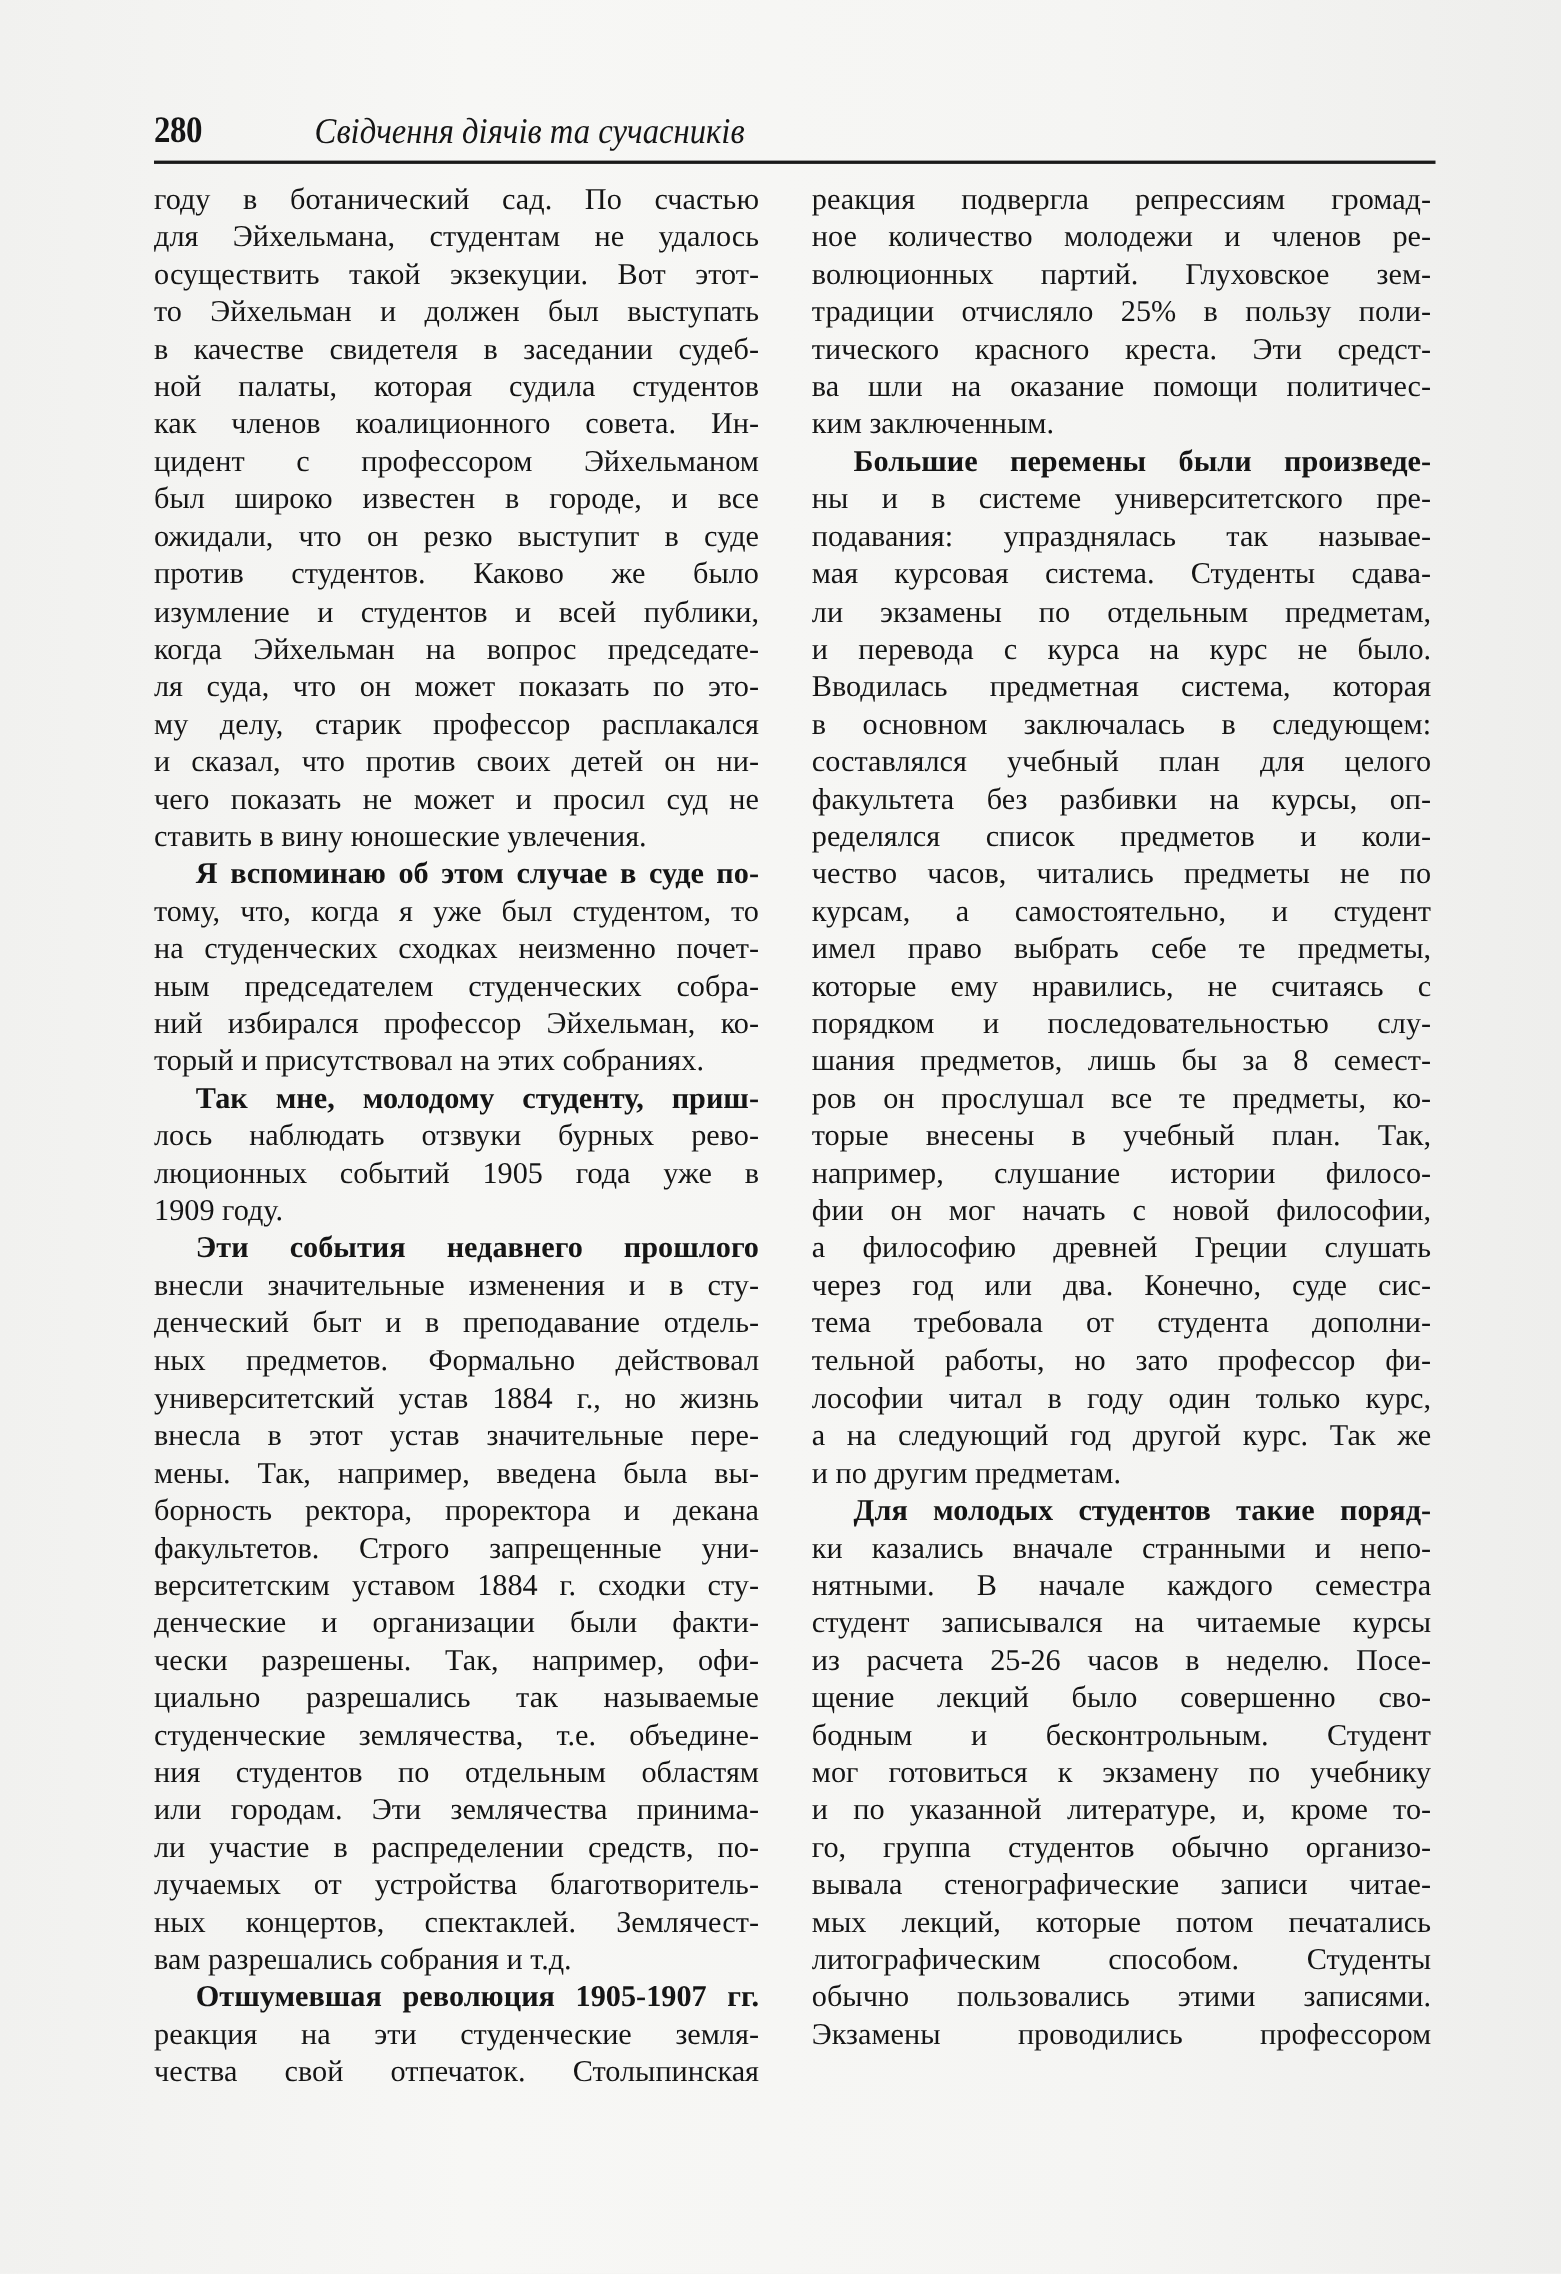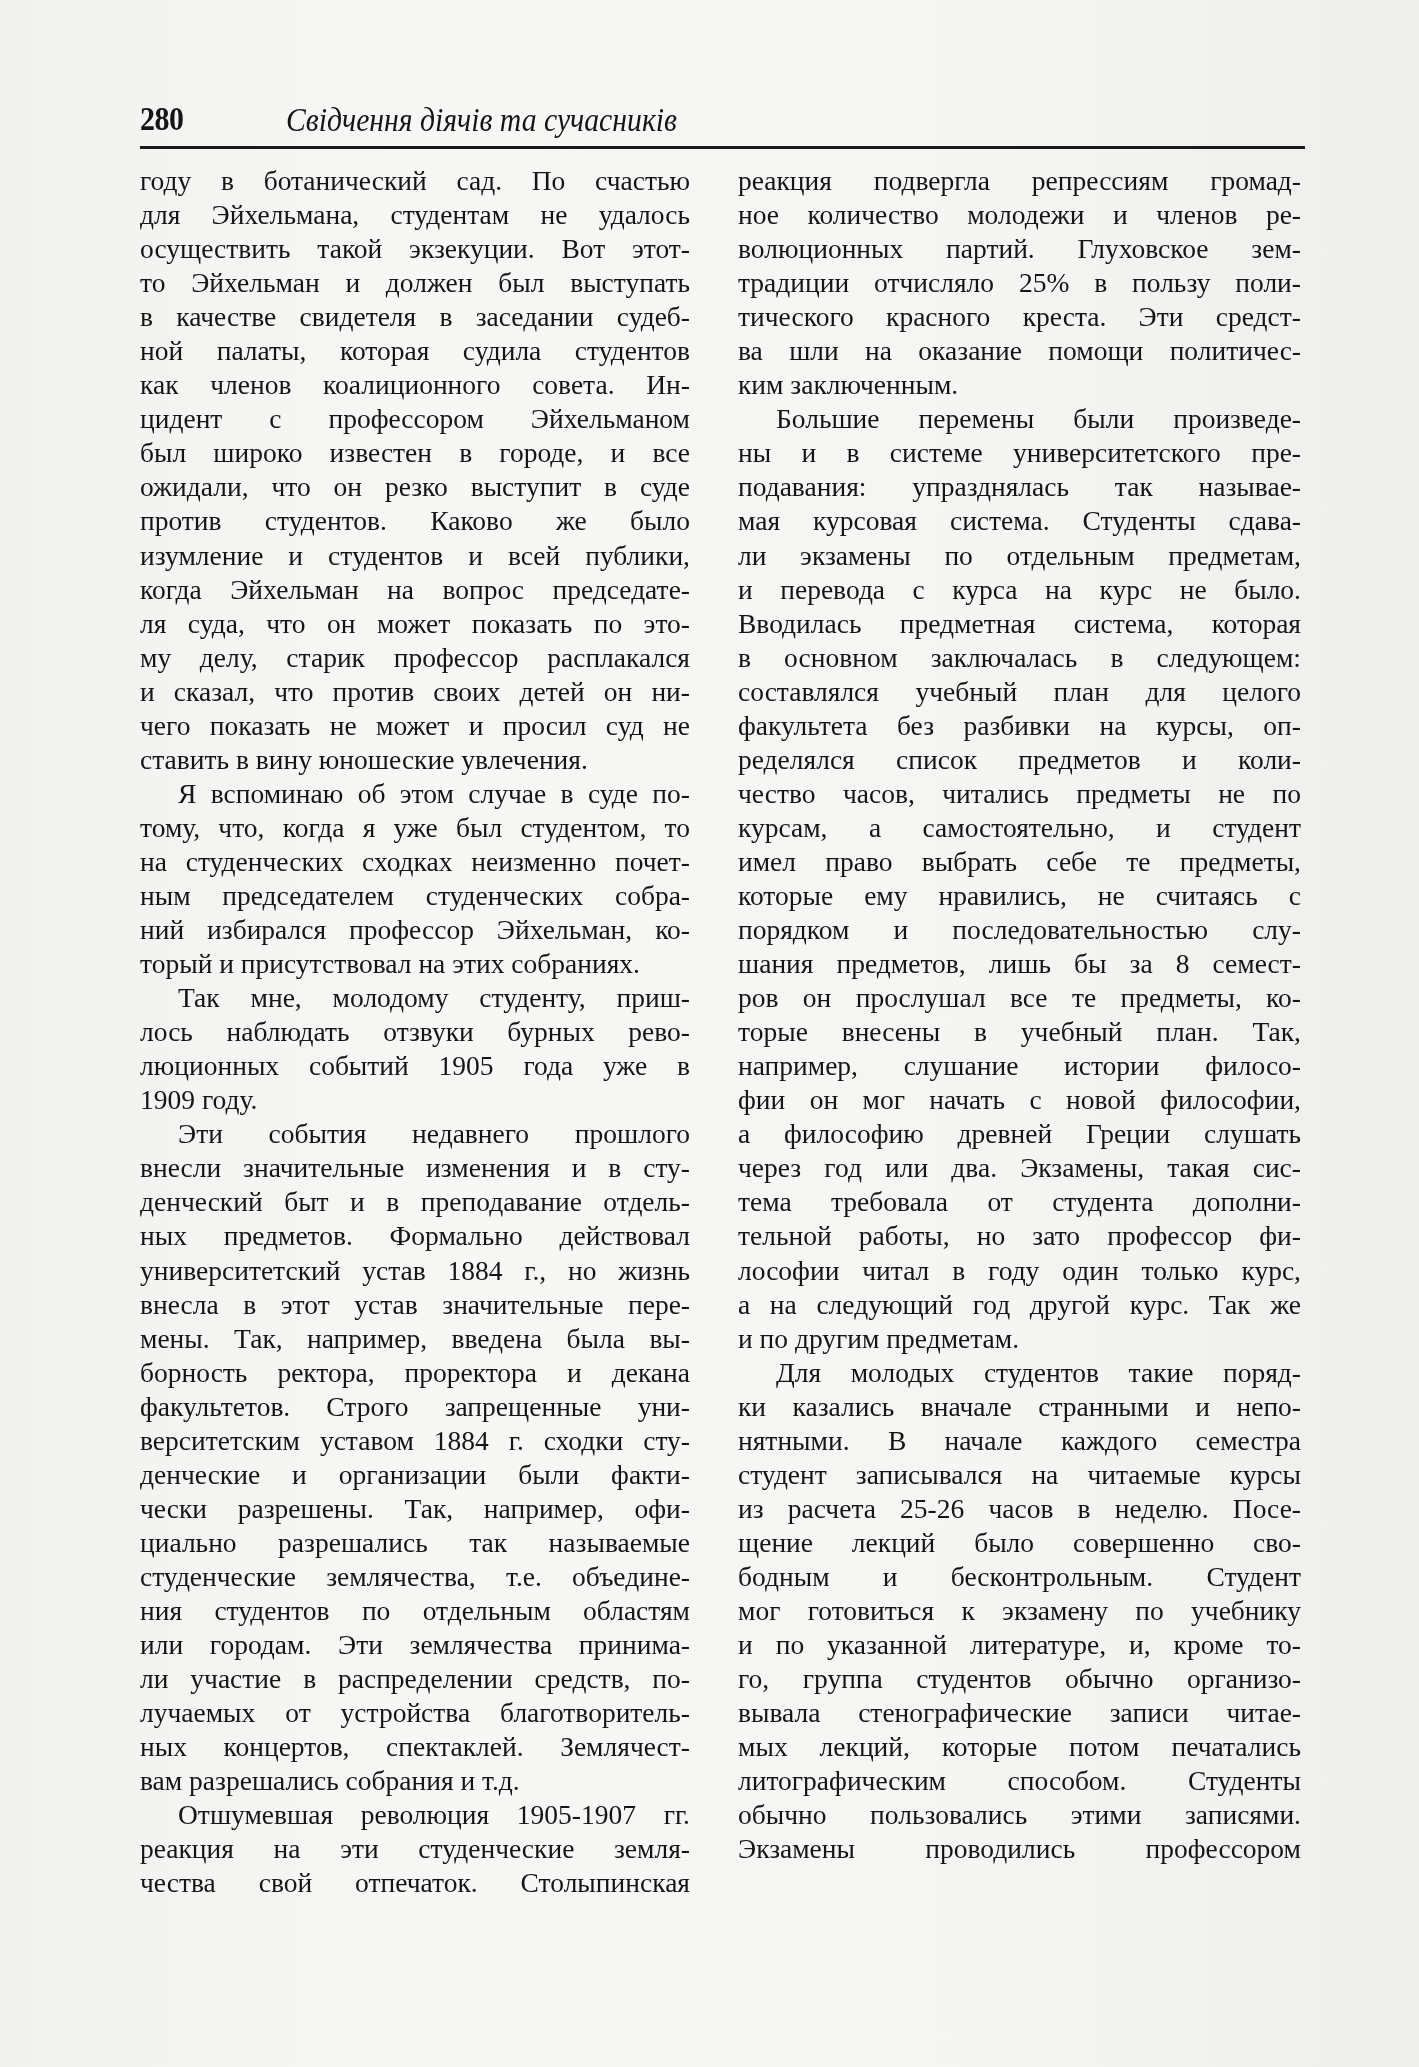--- a/index.html
+++ b/index.html
@@ -38,21 +38,21 @@
     position: absolute; top: 164px;
     font-size: 27.5px; line-height: 34.05px;
   }
   .col-left { left: 140px; width: 550px; }
   .col-right { left: 738px; width: 563px; }
   .line {
     display: block; white-space: nowrap;
     text-align: justify; text-align-last: justify;
     height: 34.05px;
   }
-  .line.indent { padding-left: 38px; }
+  .line.indent { padding-left: 38px; font-weight: bold; }
   .line.last { text-align-last: left; }
 </style>
 </head>
 <body>
 
 <div class="page">
   <div class="header">
     <span class="page-number">280</span>
     <span class="running-title">Свідчення діячів та сучасників</span>
   </div>
@@ -134,21 +134,21 @@
       <span class="line">курсам, а самостоятельно, и студент</span>
       <span class="line">имел право выбрать себе те предметы,</span>
       <span class="line">которые ему нравились, не считаясь с</span>
       <span class="line">порядком и последовательностью слу-</span>
       <span class="line">шания предметов, лишь бы за 8 семест-</span>
       <span class="line">ров он прослушал все те предметы, ко-</span>
       <span class="line">торые внесены в учебный план. Так,</span>
       <span class="line">например, слушание истории филосо-</span>
       <span class="line">фии он мог начать с новой философии,</span>
       <span class="line">а философию древней Греции слушать</span>
-      <span class="line">через год или два. Экзамены, такая сис-</span>
+      <span class="line">через год или два. Конечно, суде сис-</span>
       <span class="line">тема требовала от студента дополни-</span>
       <span class="line">тельной работы, но зато профессор фи-</span>
       <span class="line">лософии читал в году один только курс,</span>
       <span class="line">а на следующий год другой курс. Так же</span>
       <span class="line last">и по другим предметам.</span>
       <span class="line indent">Для молодых студентов такие поряд-</span>
       <span class="line">ки казались вначале странными и непо-</span>
       <span class="line">нятными. В начале каждого семестра</span>
       <span class="line">студент записывался на читаемые курсы</span>
       <span class="line">из расчета 25-26 часов в неделю. Посе-</span>

